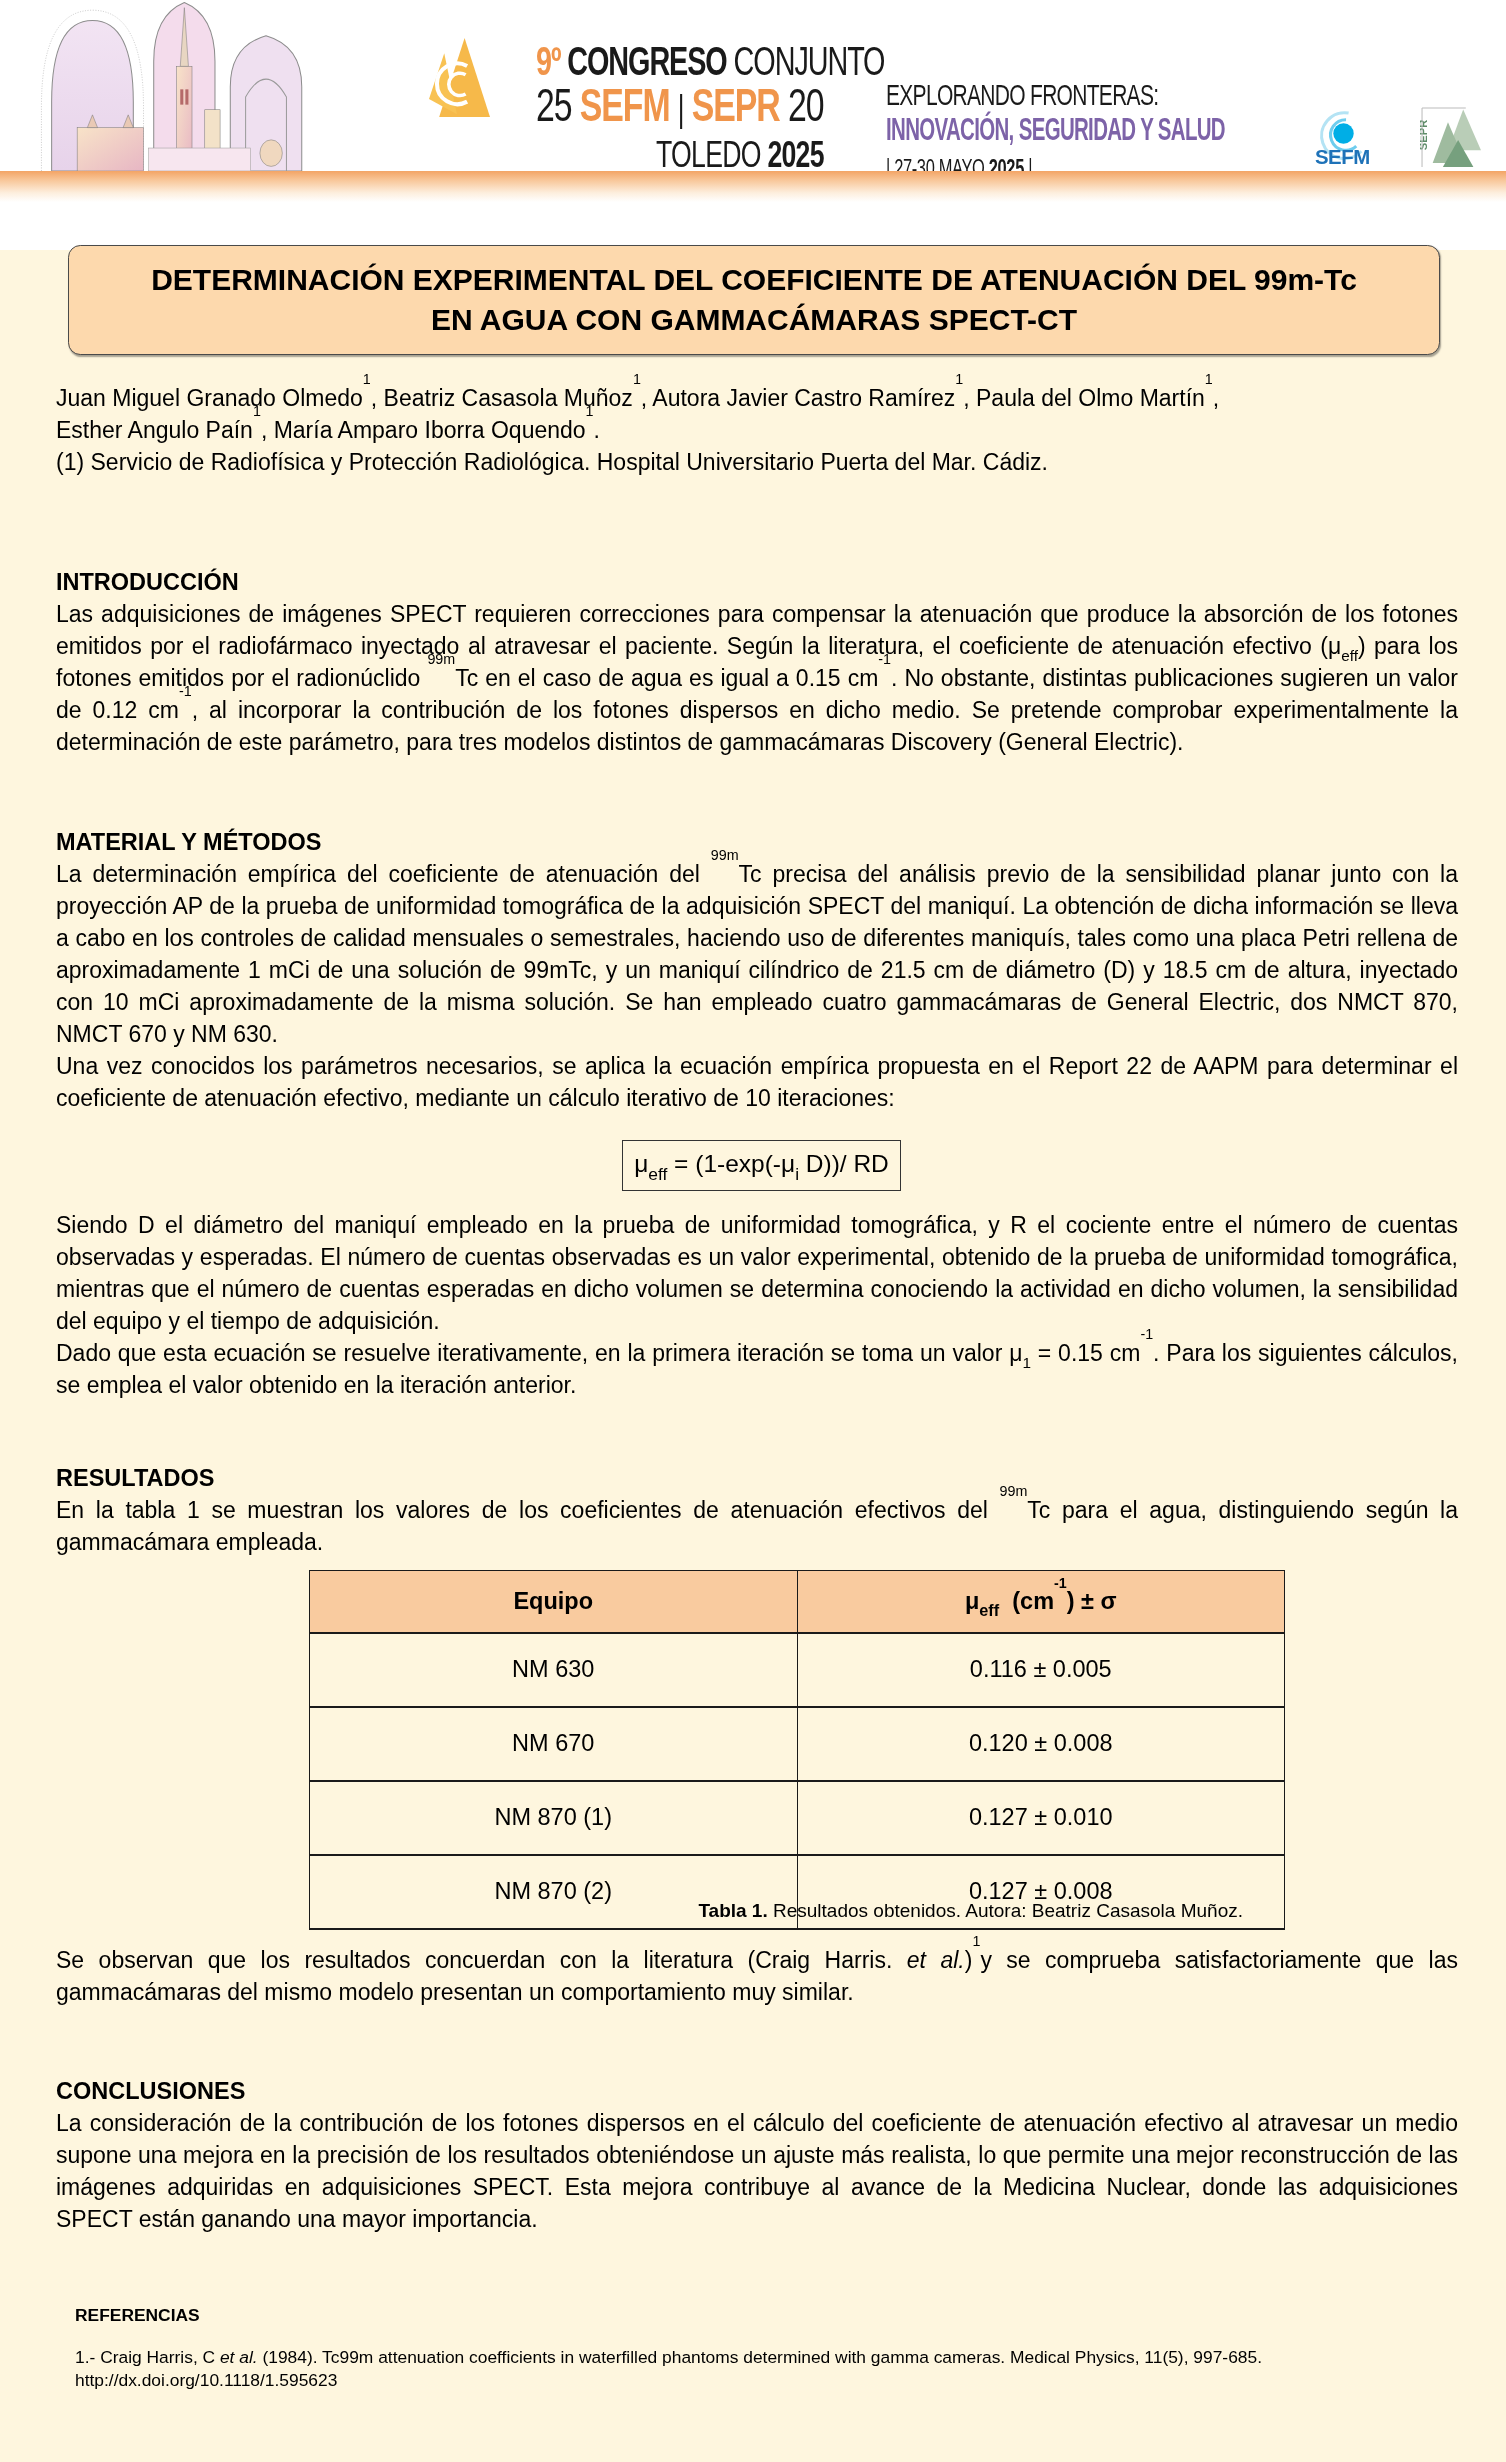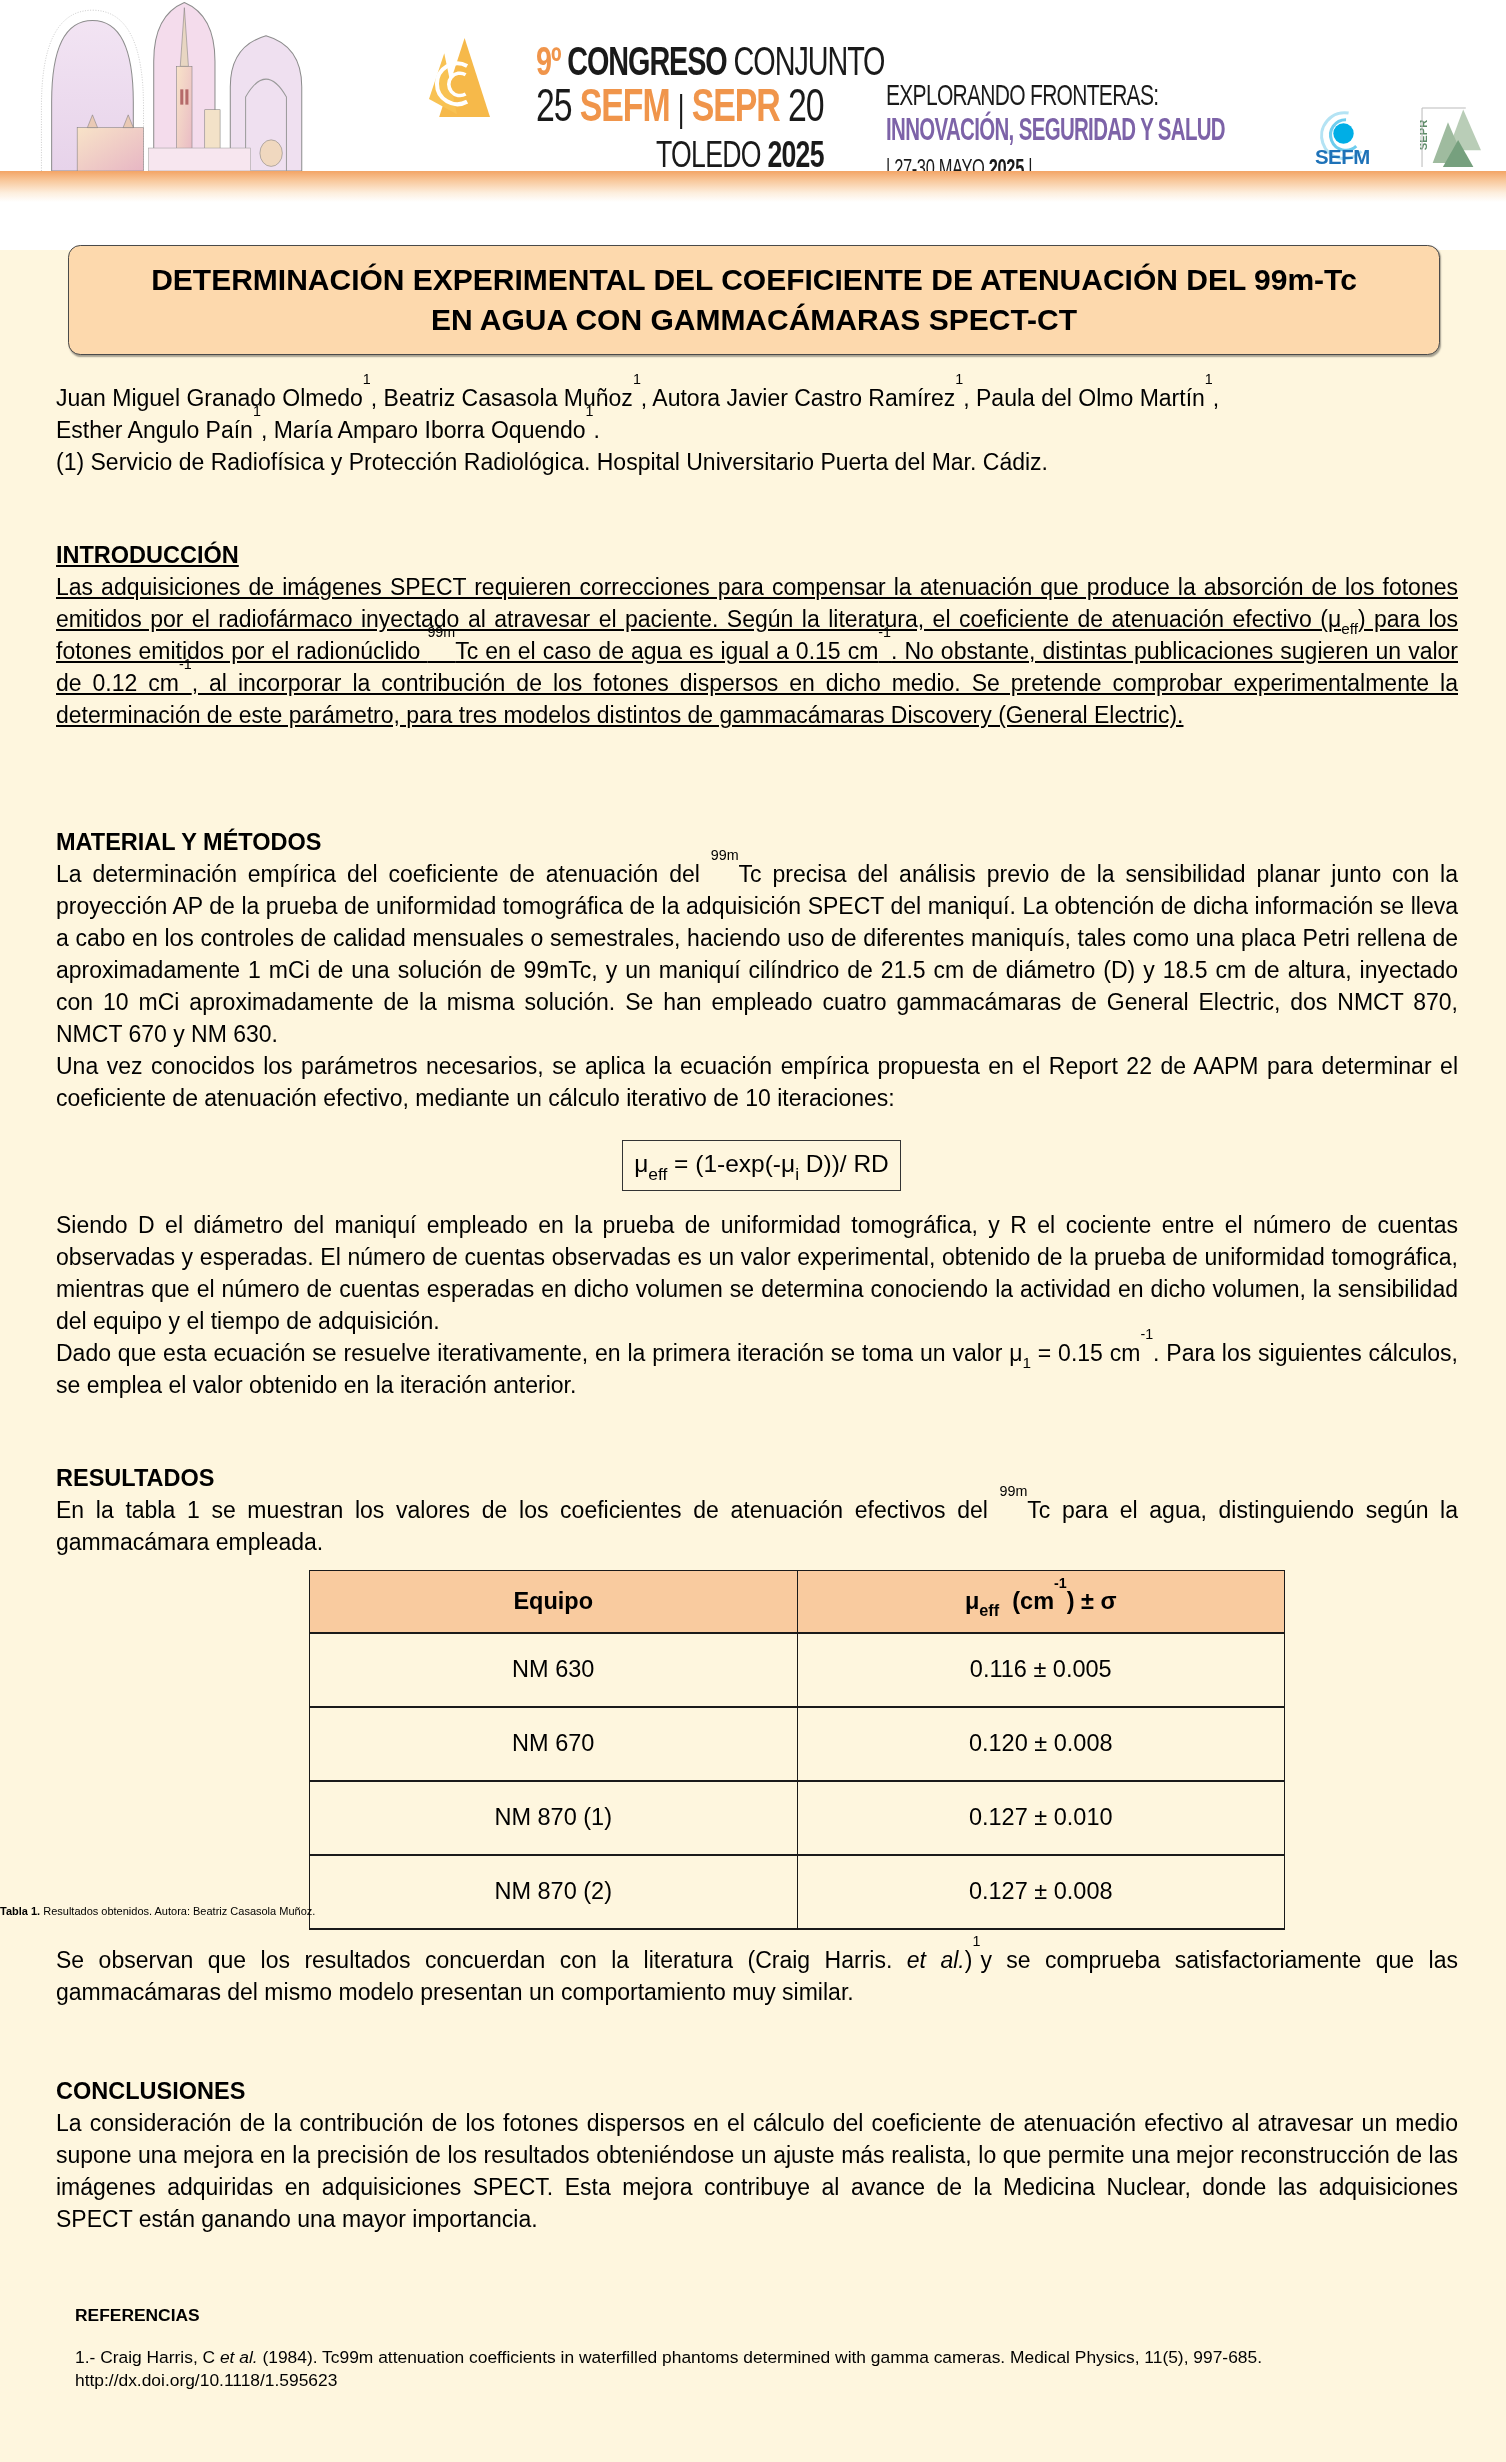--- a/index.html
+++ b/index.html
@@ -62,21 +62,21 @@
     .content { position: absolute; left: 56px; width: 1402px; }
     .p {
       font-size: 23px; line-height: 32px; text-align: justify;
     }
     .p-left { font-size: 23px; line-height: 32px; text-align: left; }
     .section-title { font-size: 23.5px; font-weight: bold; line-height: 32px; }
     sup { font-size: 14.3px; vertical-align: top; position: relative; top: -3.1px; line-height: 0; }
     sub { font-size: 15.3px; vertical-align: baseline; position: relative; top: 7.2px; line-height: 0; }
 
     .authors { top: 382px; }
-    .intro { top: 539px; text-decoration: underline; }
+    .intro { top: 566px; }
     .metodos { top: 826px; }
     .equation-wrap { position: absolute; top: 1140px; left: 0; width: 1507px; display: flex; justify-content: center; }
     .equation {
       margin-left: 16px;
       border: 1.5px solid #333; background: #fef6de;
       padding: 7.2px 11.2px 11.2px 11.2px; font-size: 24.5px; line-height: 31px; white-space: nowrap;
     }
     .equation sub { font-size: 17.4px; top: 8.2px; }
     .metodos2 { top: 1209px; }
     .resultados { top: 1462px; }
@@ -86,21 +86,21 @@
     table { border-collapse: collapse; width: 976px; }
     th, td {
       border: 1.5px solid #1a1a1a; text-align: center; font-size: 23.5px; height: 74px;
       width: 50%;
     }
     th { background: #f9cb9f; font-weight: bold; height: 62px; border-bottom-width: 2.6px; }
     td { background: #fef6de; font-weight: normal; }
     tr.row td { border-bottom-width: 2px; }
     th sub { font-size: 16.3px; top: 7.2px; }
     th sup { font-size: 14.3px; top: -5.1px; }
-    .caption { position: absolute; left: 0; top: 1902px; width: 1243px; text-align: left; font-size: 11px; line-height: 18.4px; }
+    .caption { position: absolute; left: 0; top: 1902px; width: 1243px; text-align: right; font-size: 19px; line-height: 18.4px; }
     .caption b { font-weight: bold; }
 
     .observan { top: 1944px; }
     .conclusiones { top: 2075px; }
     .referencias { top: 2305px; left: 75px; }
     .ref-title { font-size: 17.4px; font-weight: bold; line-height: 20.4px; }
     .ref-text { font-size: 17.4px; line-height: 23.5px; margin-top: 20.4px; width: 1328px; }
   </style>
 </head>
 <body>

